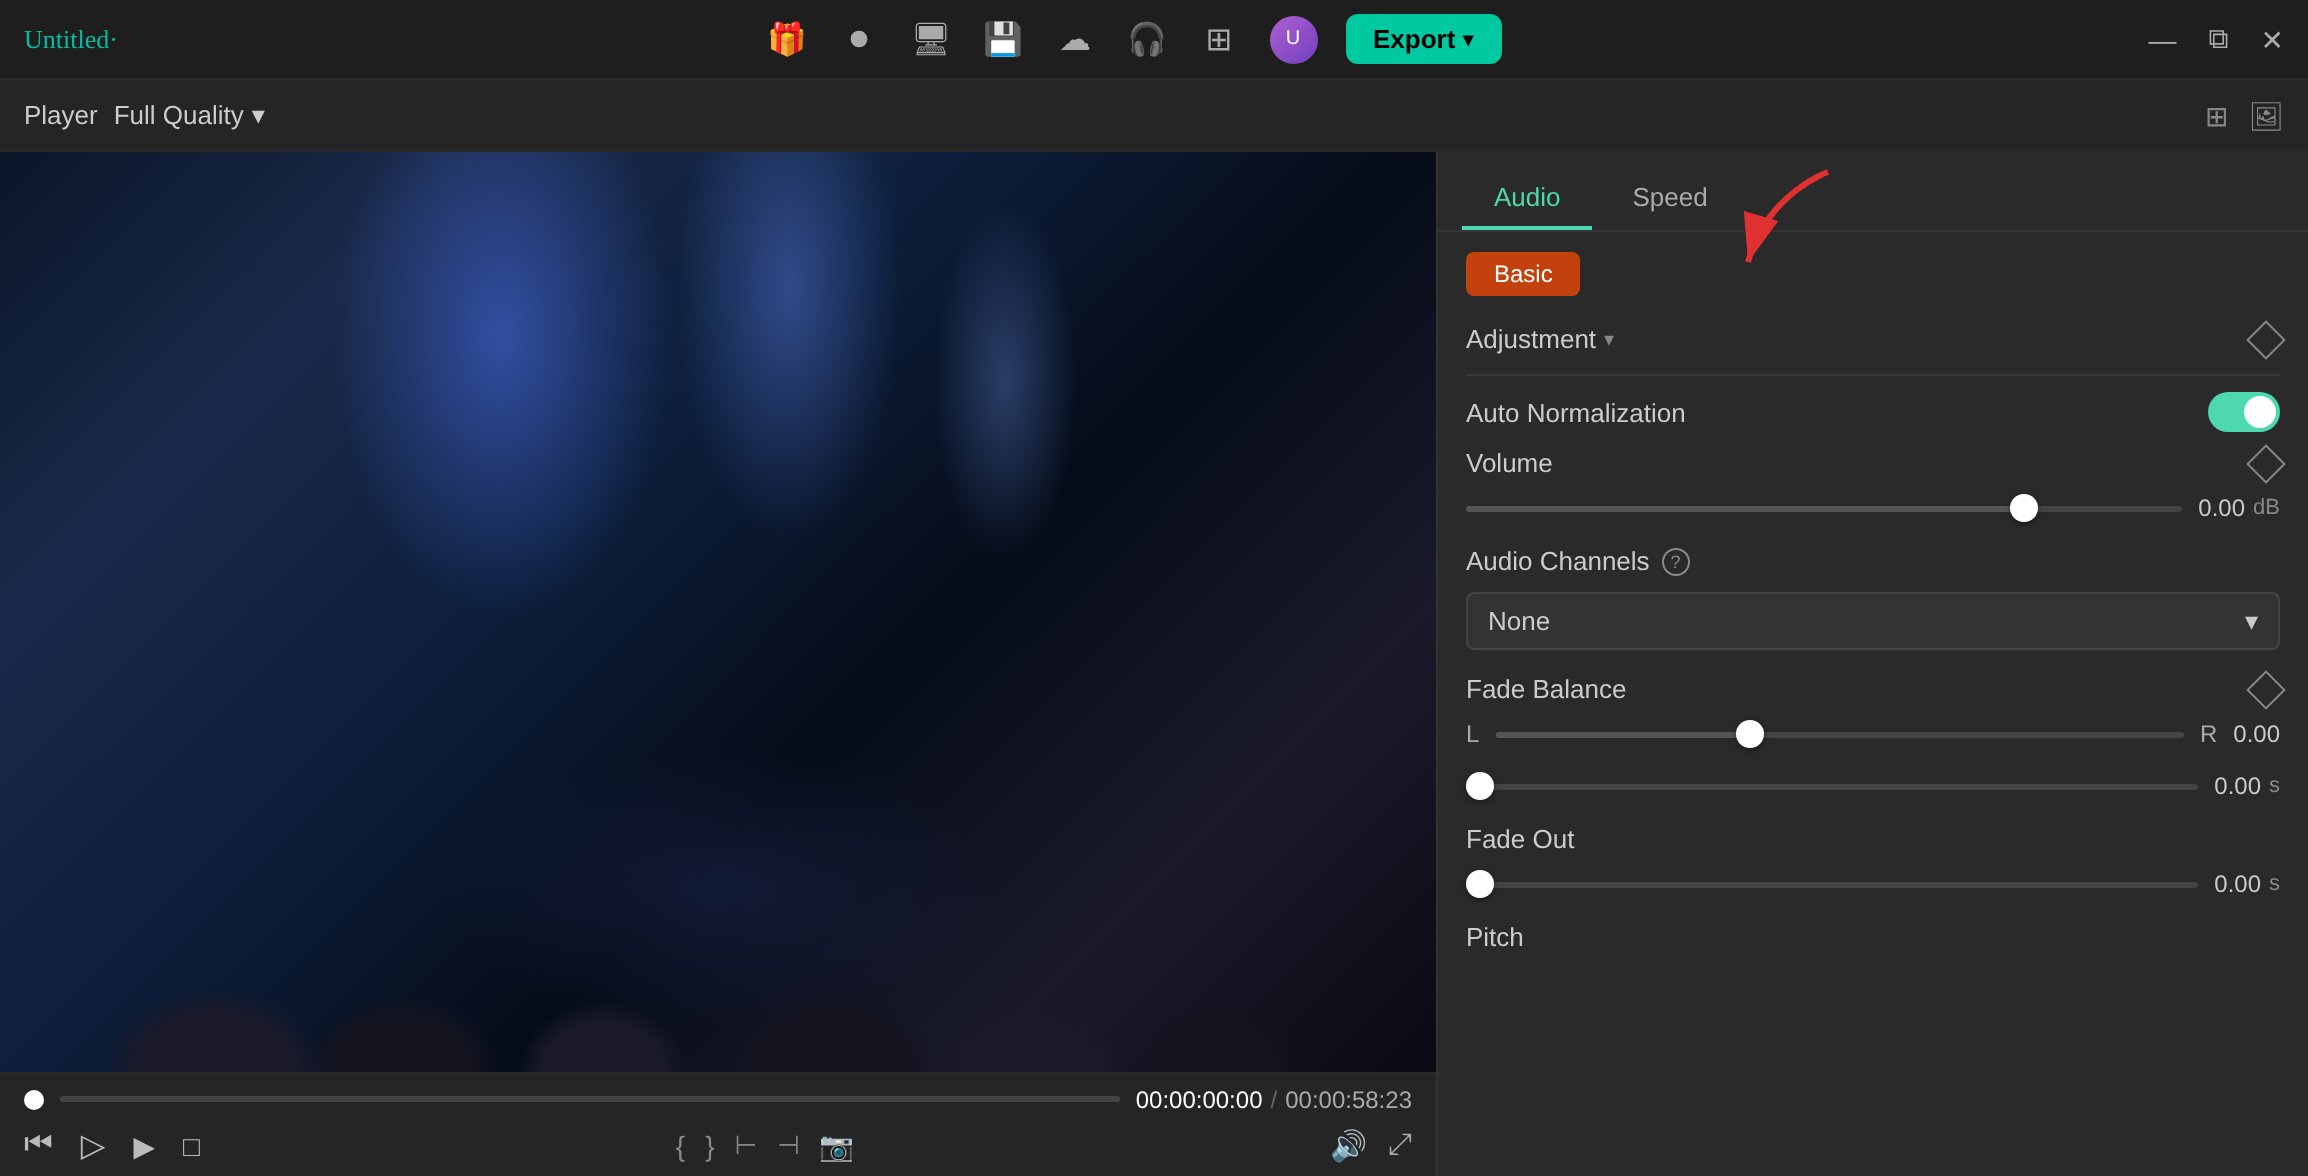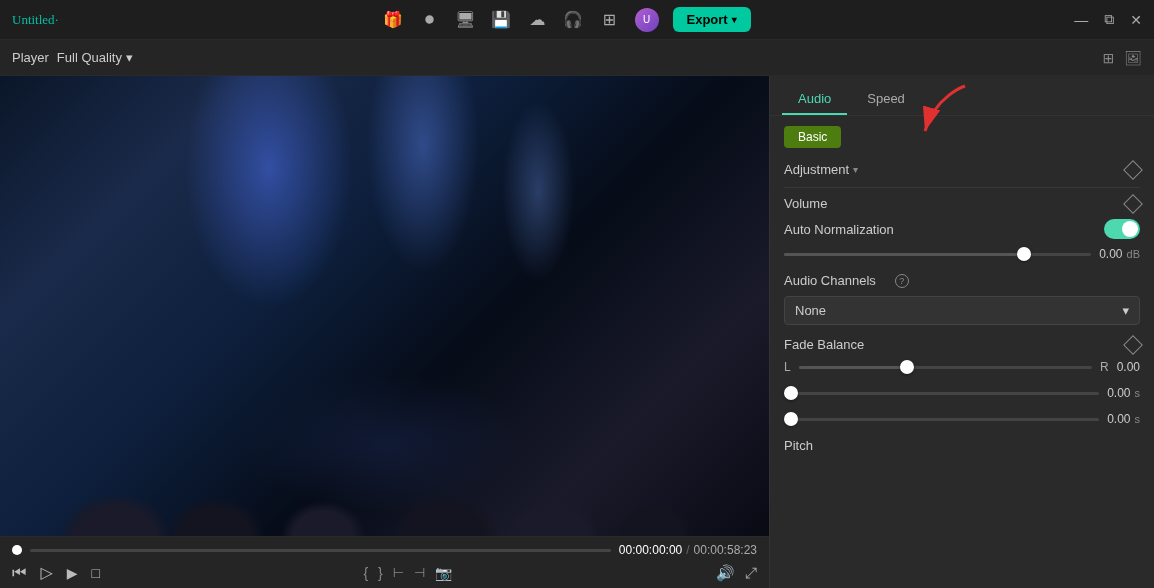--- a/index.html
+++ b/index.html
@@ -79,29 +79,29 @@
     .time-sep { color: #666; }
     .time-total { color: #aaa; }
     .controls-row { display: flex; align-items: center; justify-content: space-between; }
     .controls-left { display: flex; align-items: center; gap: 14px; }
     .ctrl-btn { font-size: 16px; color: #bbb; cursor: pointer; display: flex; align-items: center; }
     .controls-center { font-size: 12px; color: #666; display: flex; gap: 10px; }
     .controls-right { display: flex; align-items: center; gap: 10px; font-size: 15px; color: #aaa; cursor: pointer; }
 
     
     .right-panel {
-      width: 385px; background: #2a2a2a; display: flex; flex-direction: column; flex-shrink: 0; border-left: 1px solid #333;
+      width: 436px; background: #2a2a2a; display: flex; flex-direction: column; flex-shrink: 0; border-left: 1px solid #333;
     }
     .panel-tabs { display: flex; border-bottom: 1px solid #333; padding: 0 12px; padding-top: 8px; gap: 4px; }
     .panel-tab { padding: 7px 16px; font-size: 13px; color: #aaa; cursor: pointer; border-radius: 4px 4px 0 0; border-bottom: 2px solid transparent; }
     .panel-tab.active { color: #4dd8b0; border-bottom: 2px solid #4dd8b0; }
     .panel-content { flex: 1; padding: 10px 14px; overflow-y: auto; }
     .sub-tabs { display: flex; margin-bottom: 14px; }
     .sub-tab { padding: 4px 14px; font-size: 12px; border-radius: 4px; cursor: pointer; color: #aaa; background: transparent; }
-    .sub-tab.active { background: #4d7c0f; color: #fff; }
+    .sub-tab.active { background: #c2410c; color: #fff; }
 
     
     .arrow-annotation {
       position: absolute; top: 0; right: 0; pointer-events: none; z-index: 10;
     }
 
     .section-row { display: flex; align-items: center; justify-content: space-between; margin-bottom: 10px; margin-top: 4px; }
     .section-label { font-size: 13px; color: #ccc; display: flex; align-items: center; gap: 4px; justify-content: space-between; }
     .section-label .arrow-down { font-size: 10px; color: #888; }
     .diamond-icon { width: 14px; height: 14px; background: transparent; border: 1.5px solid #888; transform: rotate(45deg); display: inline-block; }
@@ -250,45 +250,45 @@
       <div class="section-row">
         <div class="section-label">
           <span>Adjustment</span>
           <span class="arrow-down">▾</span>
         </div>
         <span class="diamond-icon"></span>
       </div>
       <div class="hr"></div>
 
       <div class="prop-row">
+        <span class="prop-label">Auto Normalization</span>
+        <div class="toggle">
+          <div class="toggle-knob"></div>
+        </div>
+      </div>
+
+      <div class="prop-row">
         <span class="prop-label">Volume</span>
         <div style="display:flex;align-items:center;gap:6px;">
           <span class="diamond-icon"></span>
-        </div>
-      </div>
-
-      <div class="prop-row">
-        <span class="prop-label">Auto Normalization</span>
-        <div class="toggle">
-          <div class="toggle-knob"></div>
         </div>
       </div>
       <div style="display:flex;align-items:center;gap:8px;margin-bottom:12px;">
         <div class="slider-track" style="flex:1; position:relative;">
           <div class="slider-fill" style="width:78%;"></div>
           <div class="slider-thumb" style="left:calc(78% - 7px);"></div>
         </div>
         <span class="prop-value">
           <span>0.00</span>
           <span class="prop-unit">dB</span>
         </span>
       </div>
 
       <div class="prop-row">
-        <div style="display:flex;align-items:center;gap:19px;">
+        <div style="display:flex;align-items:center;gap:6px;">
           <span class="prop-label">Audio Channels</span>
           <span style="width:14px;height:14px;border-radius:50%;border:1px solid #888;display:inline-flex;align-items:center;justify-content:center;font-size:9px;color:#888;cursor:pointer;">?</span>
         </div>
       </div>
       <div class="select-field">
         <span>None</span>
         <span>▾</span>
       </div>
 
       <div class="prop-row">
@@ -311,20 +311,23 @@
         <div class="slider-track" style="flex:1;position:relative;">
           <div class="slider-fill" style="width:0%;"></div>
           <div class="slider-thumb" style="left:0px;"></div>
         </div>
         <span class="prop-value">
           <span>0.00</span>
           <span class="prop-unit">s</span>
         </span>
       </div>
 
+      <div class="prop-row">
+        <span class="prop-label">Fade Out</span>
+      </div>
       <div style="display:flex;align-items:center;gap:8px;margin-bottom:12px;">
         <div class="slider-track" style="flex:1;position:relative;">
           <div class="slider-fill" style="width:0%;"></div>
           <div class="slider-thumb" style="left:0px;"></div>
         </div>
         <span class="prop-value">
           <span>0.00</span>
           <span class="prop-unit">s</span>
         </span>
       </div>

